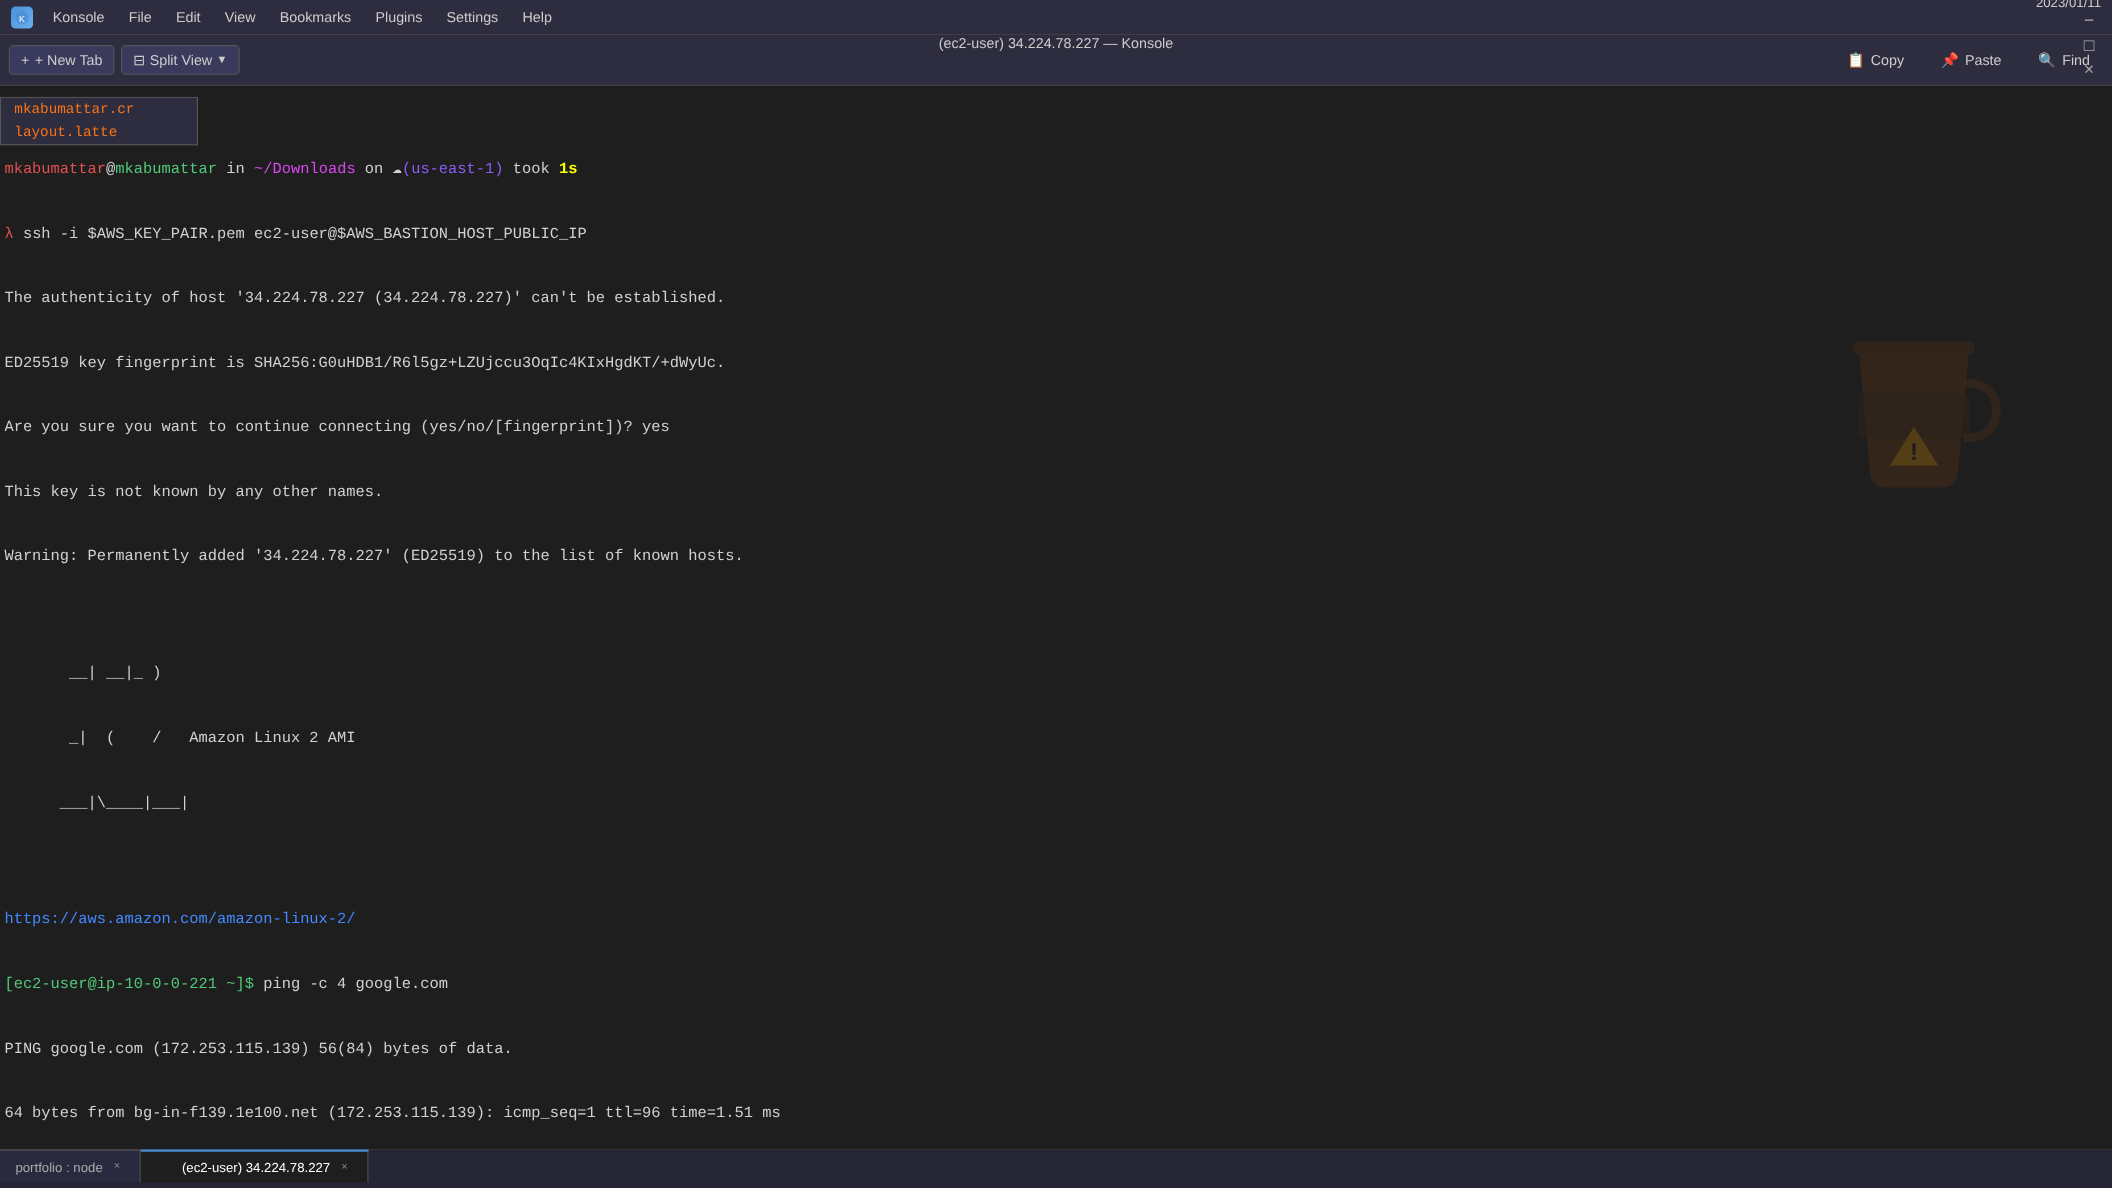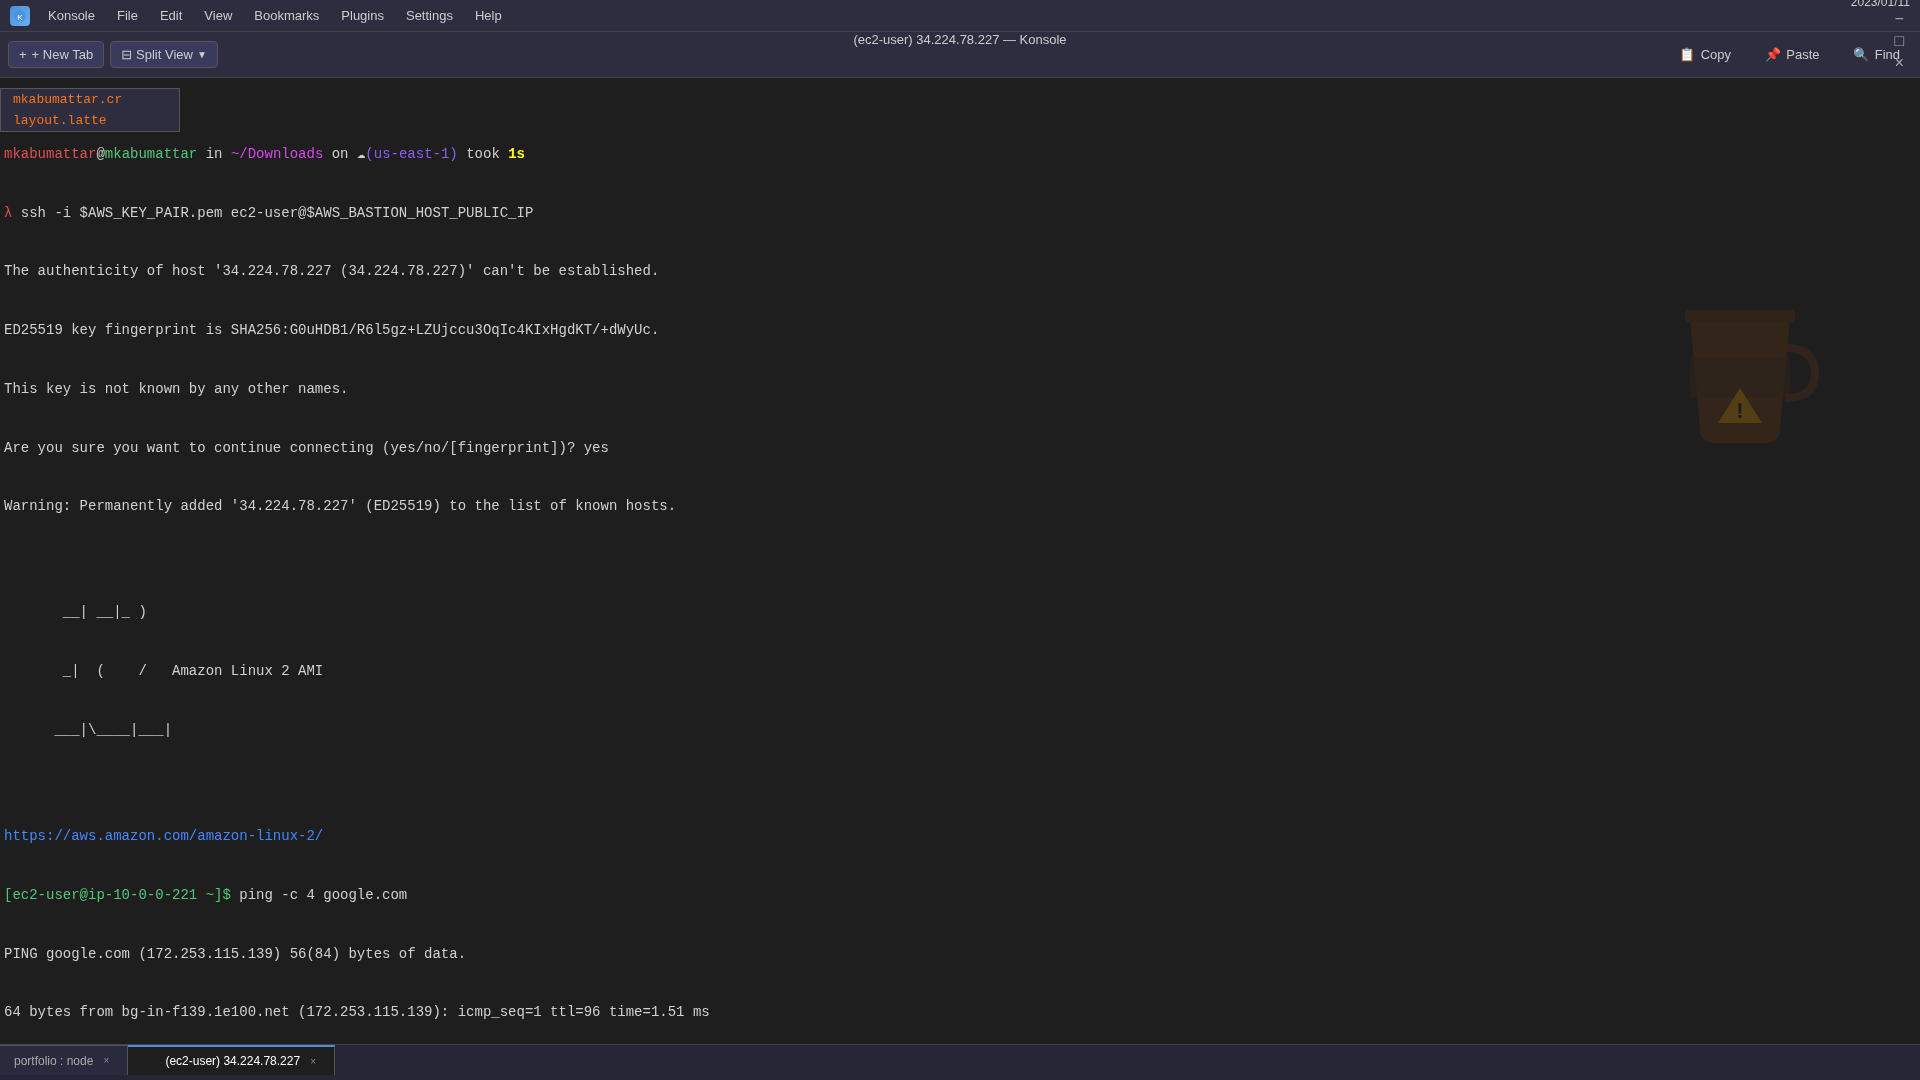--- a/index.html
+++ b/index.html
@@ -355,22 +355,22 @@
   <div class="terminal-content">
     
     <div class="prompt-line">
       <span class="prompt-user">mkabumattar</span><span class="prompt-at">@</span><span class="prompt-host">mkabumattar</span><span class="prompt-space"> </span><span class="prompt-in">in</span><span class="prompt-space"> </span><span class="prompt-dir">~/Downloads</span><span class="prompt-space"> </span><span class="prompt-on">on</span><span class="prompt-space"> </span><span class="prompt-cloud">☁</span><span class="prompt-region">(us-east-1)</span><span class="prompt-space"> </span><span class="prompt-took">took</span><span class="prompt-space"> </span><span class="prompt-time">1s</span>
     </div>
     <div class="prompt-line">
       <span class="prompt-arrow">λ</span><span class="cmd-text"> ssh -i $AWS_KEY_PAIR.pem ec2-user@$AWS_BASTION_HOST_PUBLIC_IP</span>
     </div>
     <div class="output-text">The authenticity of host '34.224.78.227 (34.224.78.227)' can't be established.</div>
     <div class="output-text">ED25519 key fingerprint is SHA256:G0uHDB1/R6l5gz+LZUjccu3OqIc4KIxHgdKT/+dWyUc.</div>
+    <div class="output-text">Are you sure you want to continue connecting (yes/no/[fingerprint])? yes</div>
     <div class="output-text">This key is not known by any other names.</div>
-    <div class="output-text">Are you sure you want to continue connecting (yes/no/[fingerprint])? yes</div>
     <div class="output-text">Warning: Permanently added '34.224.78.227' (ED25519) to the list of known hosts.</div>
     <div style="margin-top: 8px;"></div>
     <div class="output-text">       __| __|_ )</div>
     <div class="output-text">       _|  (    /   Amazon Linux 2 AMI</div>
     <div class="output-text">      ___|\____|___| </div>
     <div style="margin-top: 8px;"></div>
     <div class="url-text">https://aws.amazon.com/amazon-linux-2/</div>
     <div class="prompt-line">
       <span class="ec2-prompt">[ec2-user@ip-10-0-0-221 ~]$</span><span class="cmd-text"> ping -c 4 google.com</span>
     </div>

